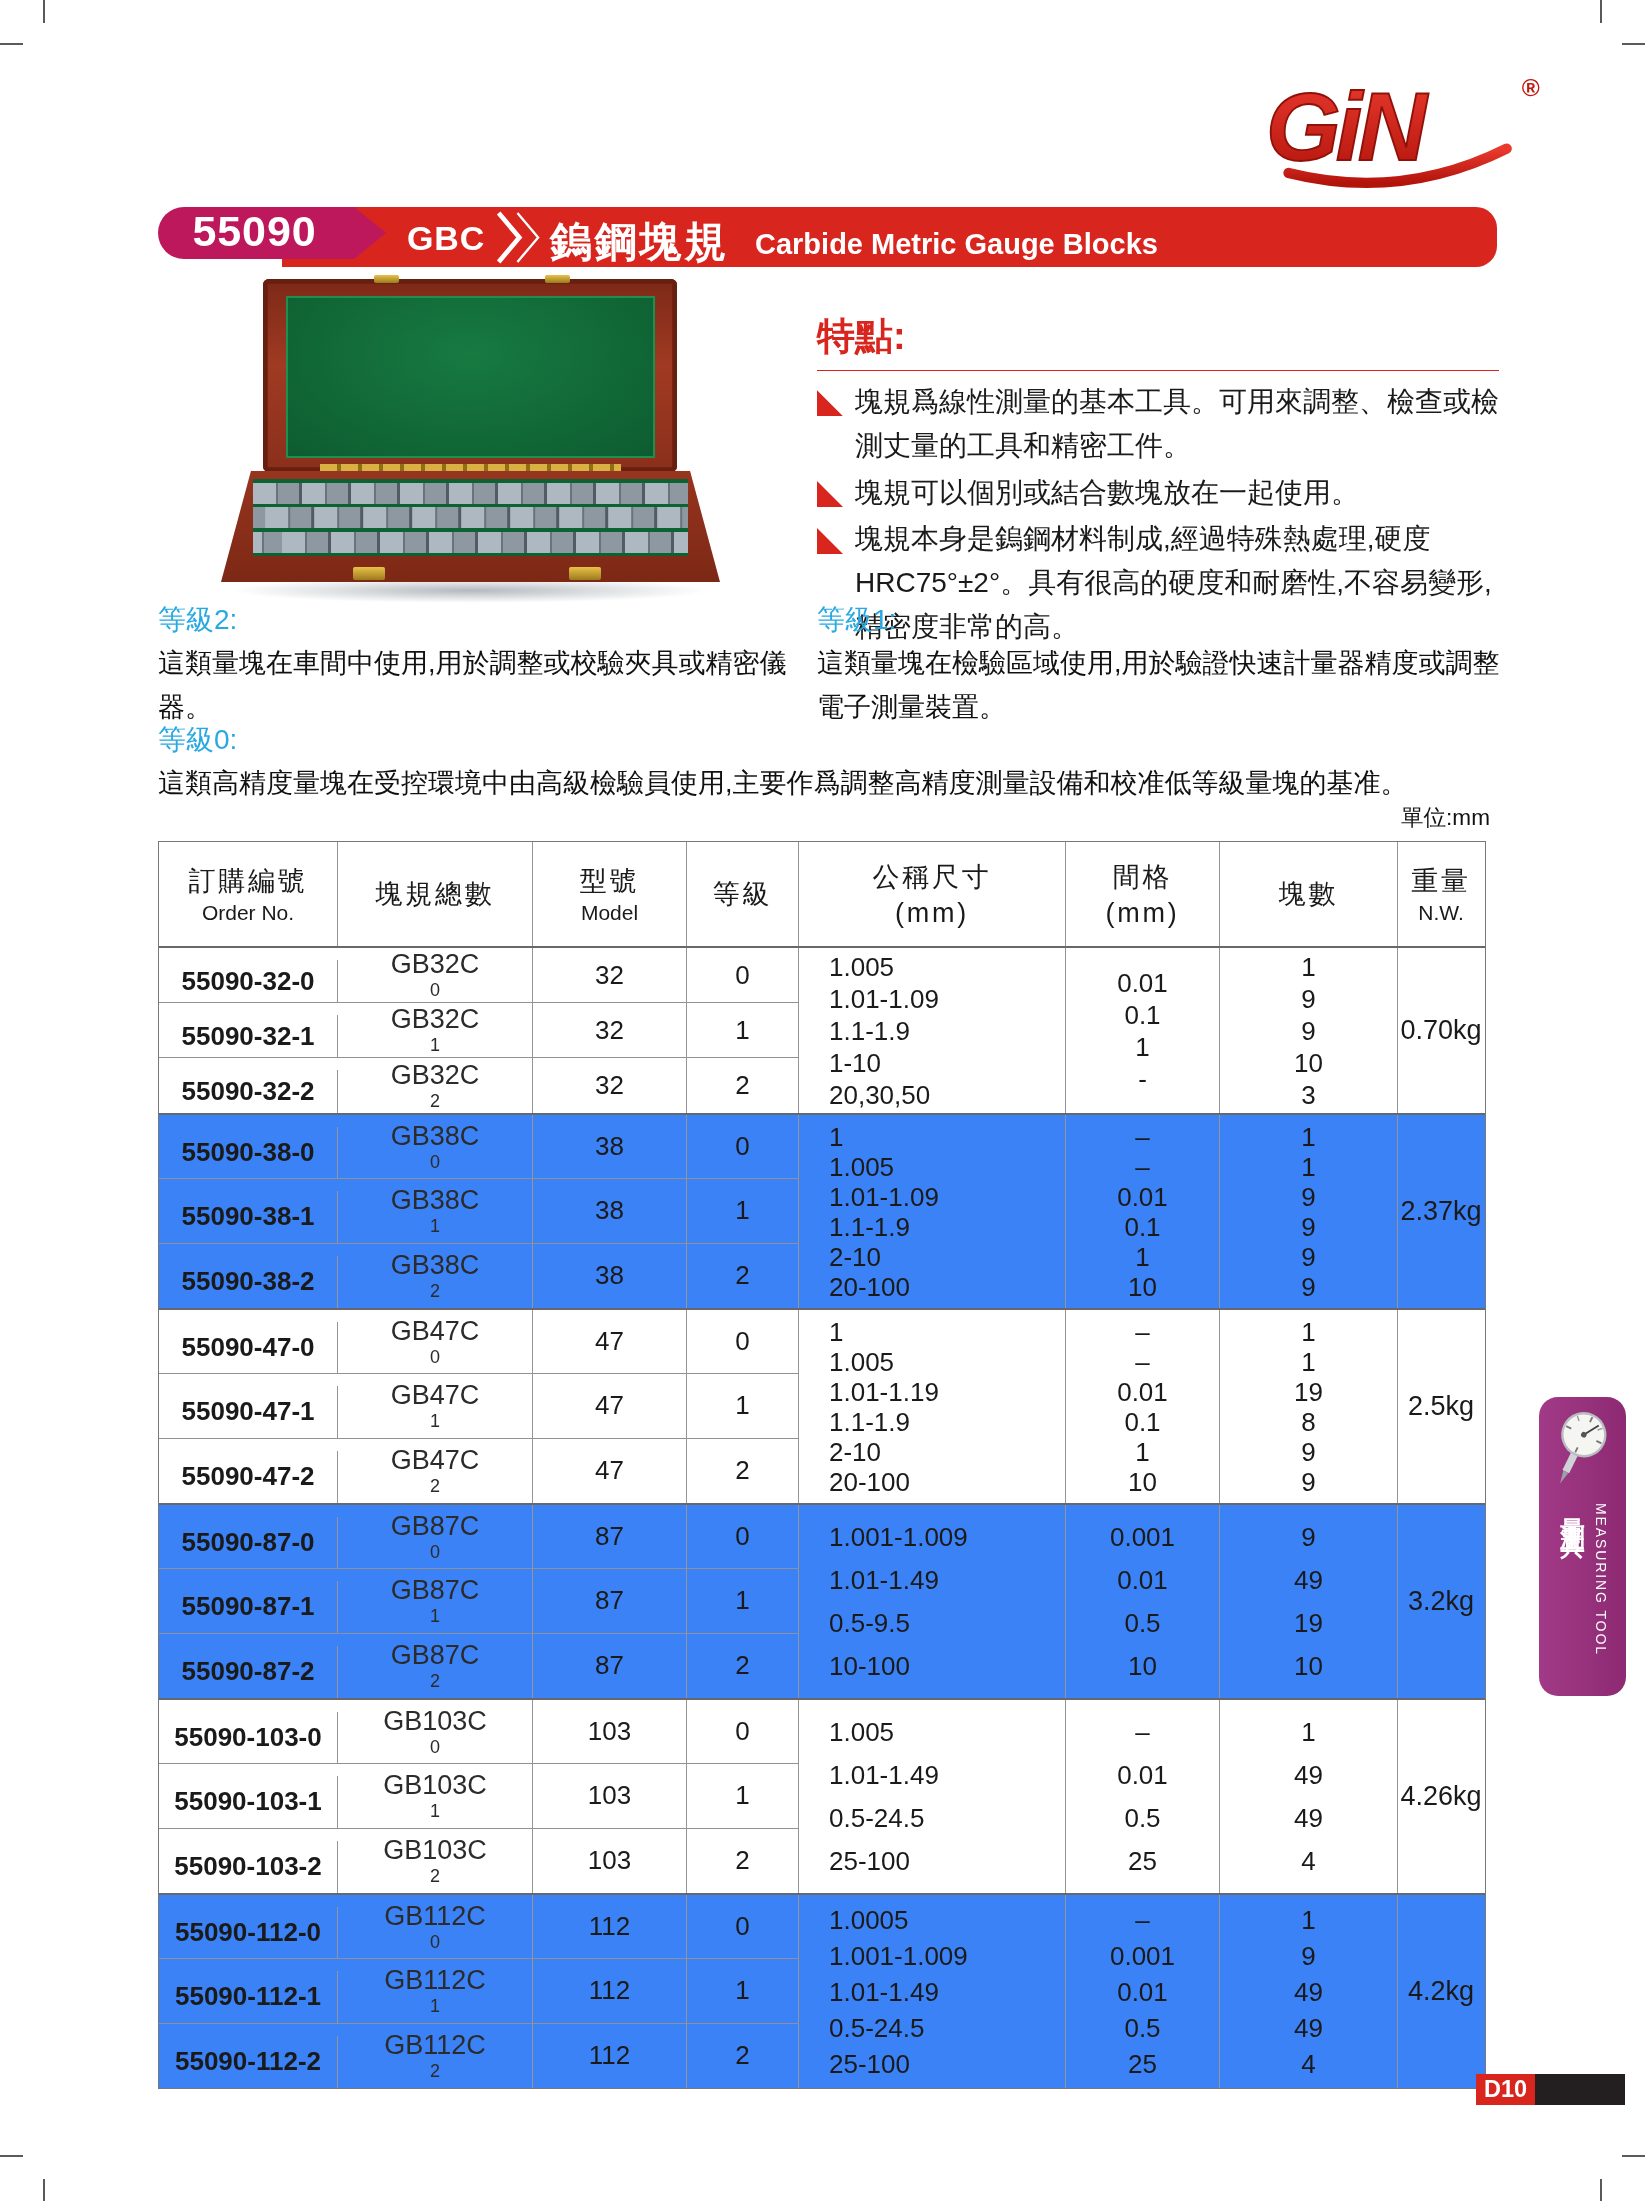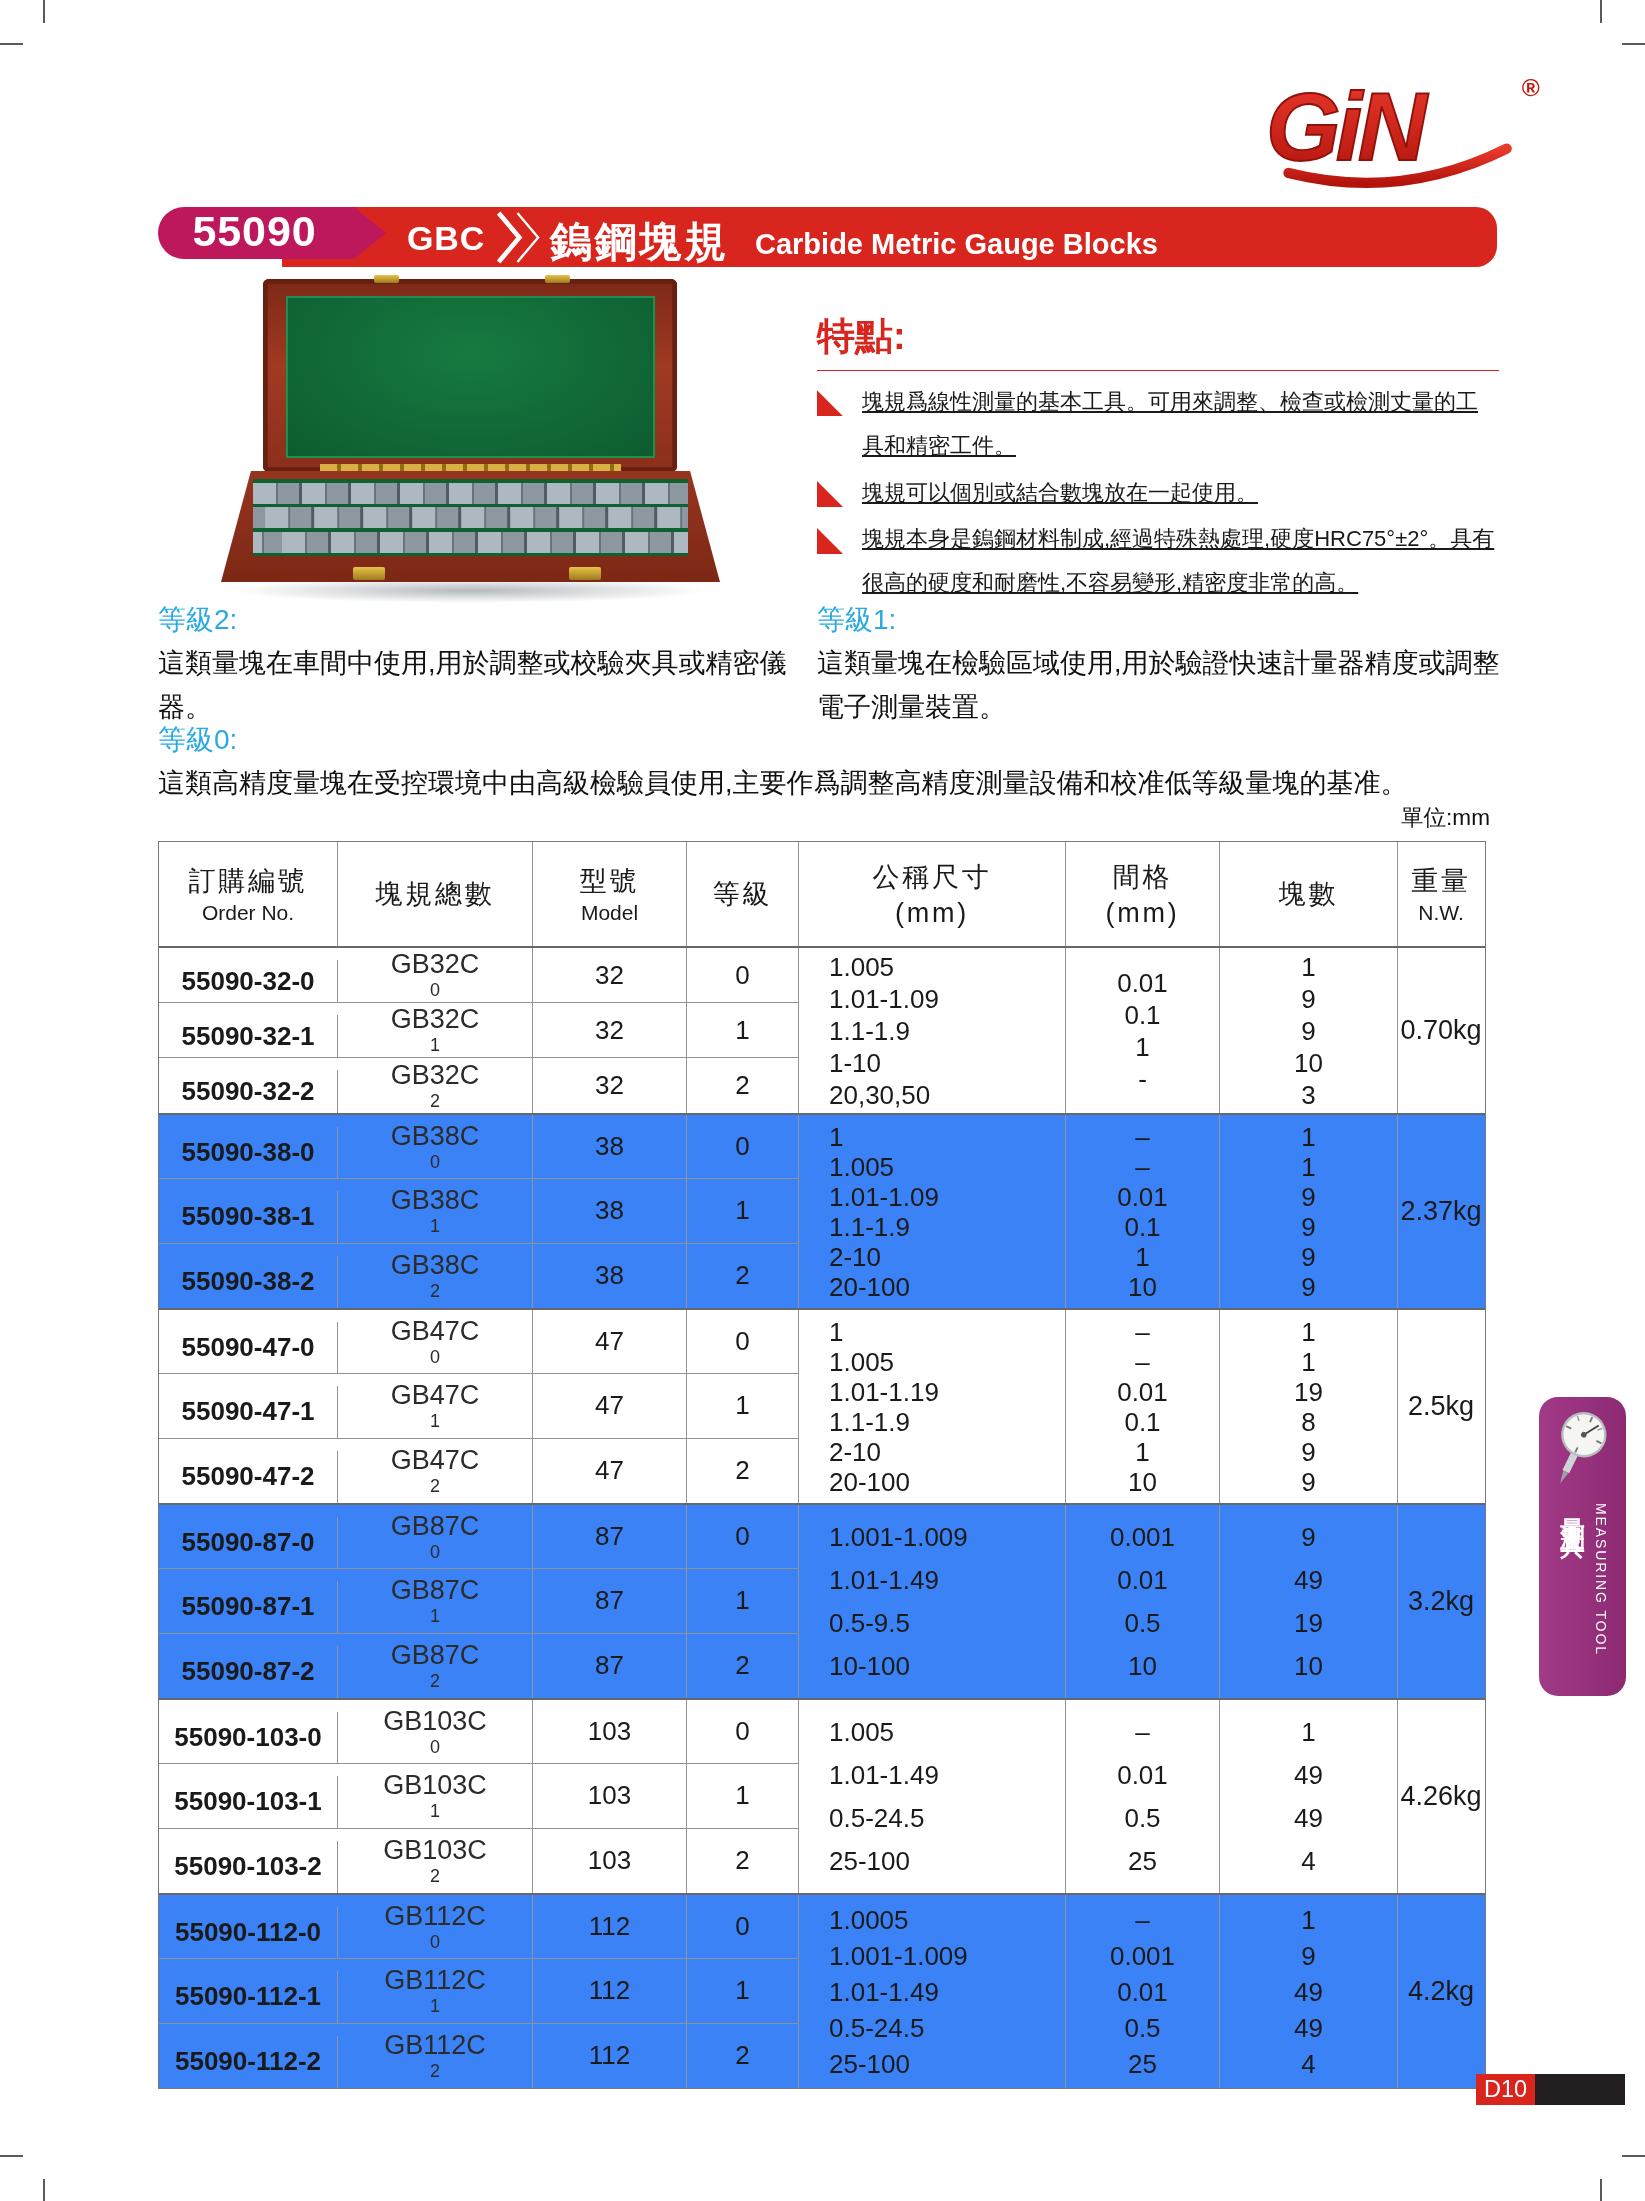--- a/index.html
+++ b/index.html
@@ -39,21 +39,21 @@
   .photo .tray{position:absolute;left:0;top:192px;width:499px;height:111px;
     background:linear-gradient(#97351f,#7c2815);clip-path:polygon(6% 0,94% 0,100% 100%,0 100%);}
   .photo .blocks{position:absolute;left:32px;top:200px;width:435px;height:77px;background:#0e6232;padding:0;}
   .photo .brow{position:absolute;left:0;width:100%;height:21px;
     background:repeating-linear-gradient(90deg,#aeb8c1 0 22.6px,#69737c 22.6px 25.4px,#8d98a1 25.4px 46px,#525b63 46px 49px);}
 
   
   .features{position:absolute;left:817px;top:311px;width:682px;}
   .features h2{margin:0 0 9.4px 0;font-size:38px;font-weight:bold;color:#d8251d;
     border-bottom:1.9px solid #d8251d;padding-bottom:7.5px;}
-  .bullet{display:flex;gap:19px;font-size:22px;line-height:44px;margin-bottom:2.8px;text-decoration:underline;}
+  .bullet{display:flex;gap:12px;font-size:28px;line-height:44px;margin-bottom:2.8px;}
   .tri{flex:0 0 auto;width:26px;height:26px;margin-top:10.4px;background:#d8251d;
     clip-path:polygon(0 0,100% 100%,0 100%);}
 
   
   .grade{position:absolute;}
   .grade h3{margin:0;font-size:28px;font-weight:normal;color:#29a9e1;line-height:38px;}
   .grade p{margin:1.9px 0 0 0;font-size:27px;line-height:44px;color:#111;}
   .g2{left:158px;top:601px;width:659px;}
   .g1{left:817px;top:601px;width:697px;}
   .g0{left:158px;top:721px;width:1335px;}
@@ -92,21 +92,21 @@
 
   
   .sidetab{position:absolute;left:1539px;top:1397px;width:87px;height:299px;border-radius:19px;
     background:linear-gradient(90deg,#a23a87,#8d2a72);display:flex;flex-direction:column;align-items:center;}
   .tab-texts{display:flex;flex-direction:row;align-items:flex-start;gap:3.8px;margin-top:5.6px;}
   .tab-zh{writing-mode:vertical-rl;text-orientation:upright;color:#fff;font-size:24.5px;font-weight:bold;letter-spacing:5.6px;}
   .tab-en{writing-mode:vertical-rl;color:#fff;font-size:14px;letter-spacing:1.9px;margin-top:3.8px;}
 
   
   .badge-red{position:absolute;left:1476px;top:2074px;width:59px;height:31px;background:#d8251d;
-    display:flex;align-items:center;justify-content:center;color:#fff;font-size:23.5px;font-weight:normal;}
+    display:flex;align-items:center;justify-content:center;color:#fff;font-size:23.5px;font-weight:bold;}
   .badge-black{position:absolute;left:1535px;top:2074px;width:90px;height:31px;background:#231f20;}
 </style>
 </head>
 <body>
 
 <div class="page">
 
   <div class="mark" style="left:43px;top:0;width:1.9px;height:22.6px;"></div>
   <div class="mark" style="left:0;top:43px;width:22.6px;height:1.9px;"></div>
   <div class="mark" style="left:1600px;top:0;width:1.9px;height:22.6px;"></div>

